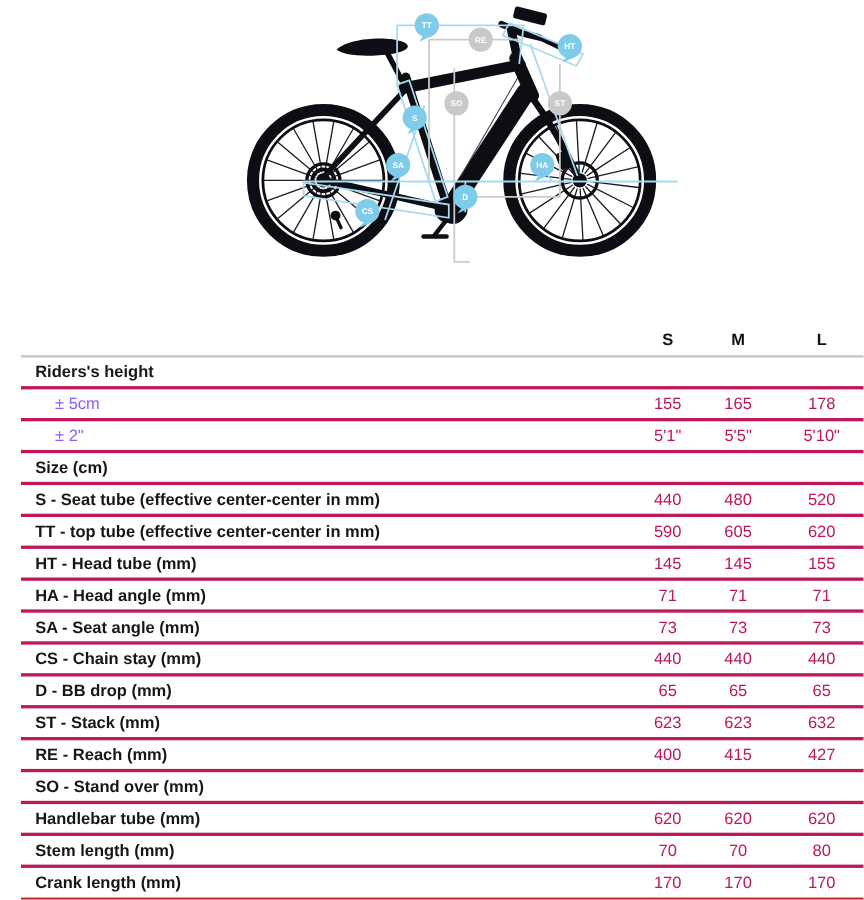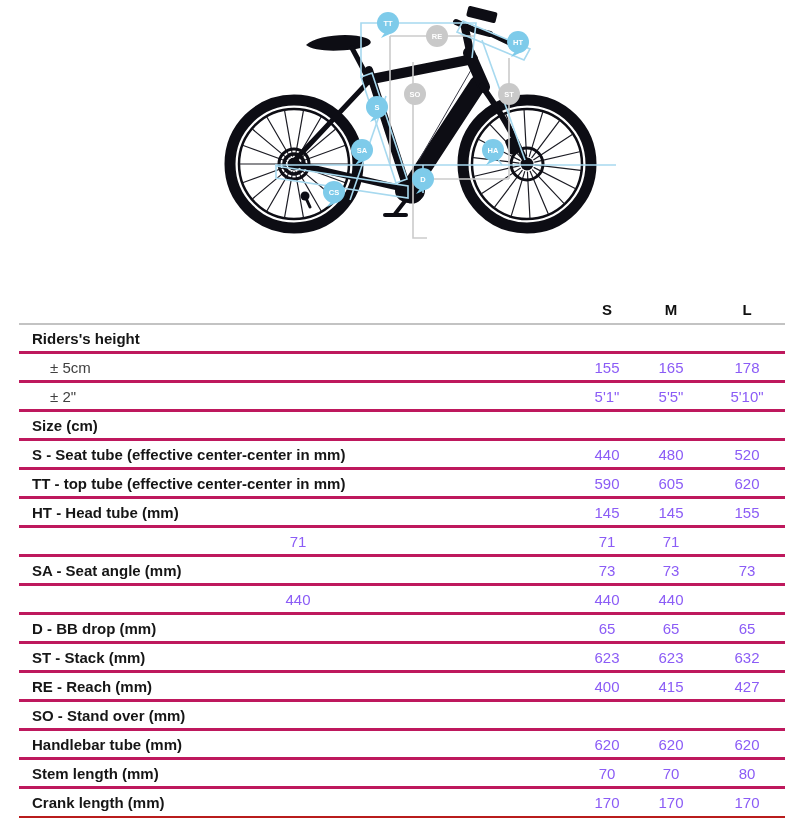--- a/index.html
+++ b/index.html
@@ -14,24 +14,24 @@
   .geo-table{width:770px;color:#141414;}
   .row{
     display:grid;
     grid-template-columns:1fr 60px 68px 84px;
     height:29px;align-items:center;
     box-sizing:border-box;
     border-bottom:3px solid #be185d;
     font-size:15px;line-height:1;
   }
   .row .label{padding-left:13px;font-weight:bold;color:#161616;white-space:nowrap;}
-  .row .val{text-align:center;color:#8b5cf6;font-weight:normal;}
+  .row .val{text-align:center;color:#be185d;font-weight:normal;}
   .row.header{border-bottom:2px solid #c3c3c3;}
   .row.header .val{color:#101010;font-weight:bold;}
-  .row.sub .label{padding-left:31px;font-weight:normal;color:#404040;}
+  .row.sub .label{padding-left:31px;font-weight:normal;color:#8b5cf6;}
   .row.last{border-bottom:2px solid #b91c1c;}
 </style>
 </head>
 <body>
 
 <div class="page">
 
   <div class="diagram">
     <svg width="785" height="296" viewBox="0 0 785 296">
 
@@ -243,31 +243,33 @@
           <div class="val">605</div>
           <div class="val">620</div>
         </div>
         <div class="row label">
           <div class="label">HT - Head tube (mm)</div>
           <div class="val">145</div>
           <div class="val">145</div>
           <div class="val">155</div>
         </div>
         <div class="row label">
+          <div class="label">HA - Head angle (mm)</div>
           <div class="val">71</div>
           <div class="val">71</div>
           <div class="val">71</div>
         </div>
         <div class="row label">
           <div class="label">SA - Seat angle (mm)</div>
           <div class="val">73</div>
           <div class="val">73</div>
           <div class="val">73</div>
         </div>
         <div class="row label">
+          <div class="label">CS - Chain stay (mm)</div>
           <div class="val">440</div>
           <div class="val">440</div>
           <div class="val">440</div>
         </div>
         <div class="row label">
           <div class="label">D - BB drop (mm)</div>
           <div class="val">65</div>
           <div class="val">65</div>
           <div class="val">65</div>
         </div>

